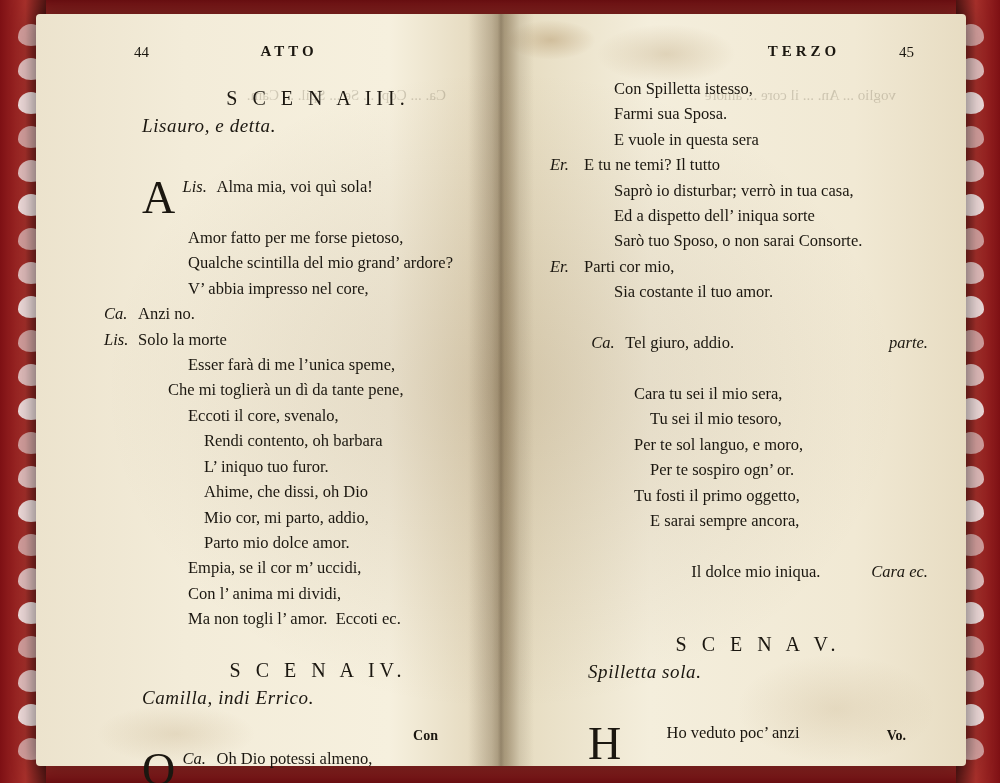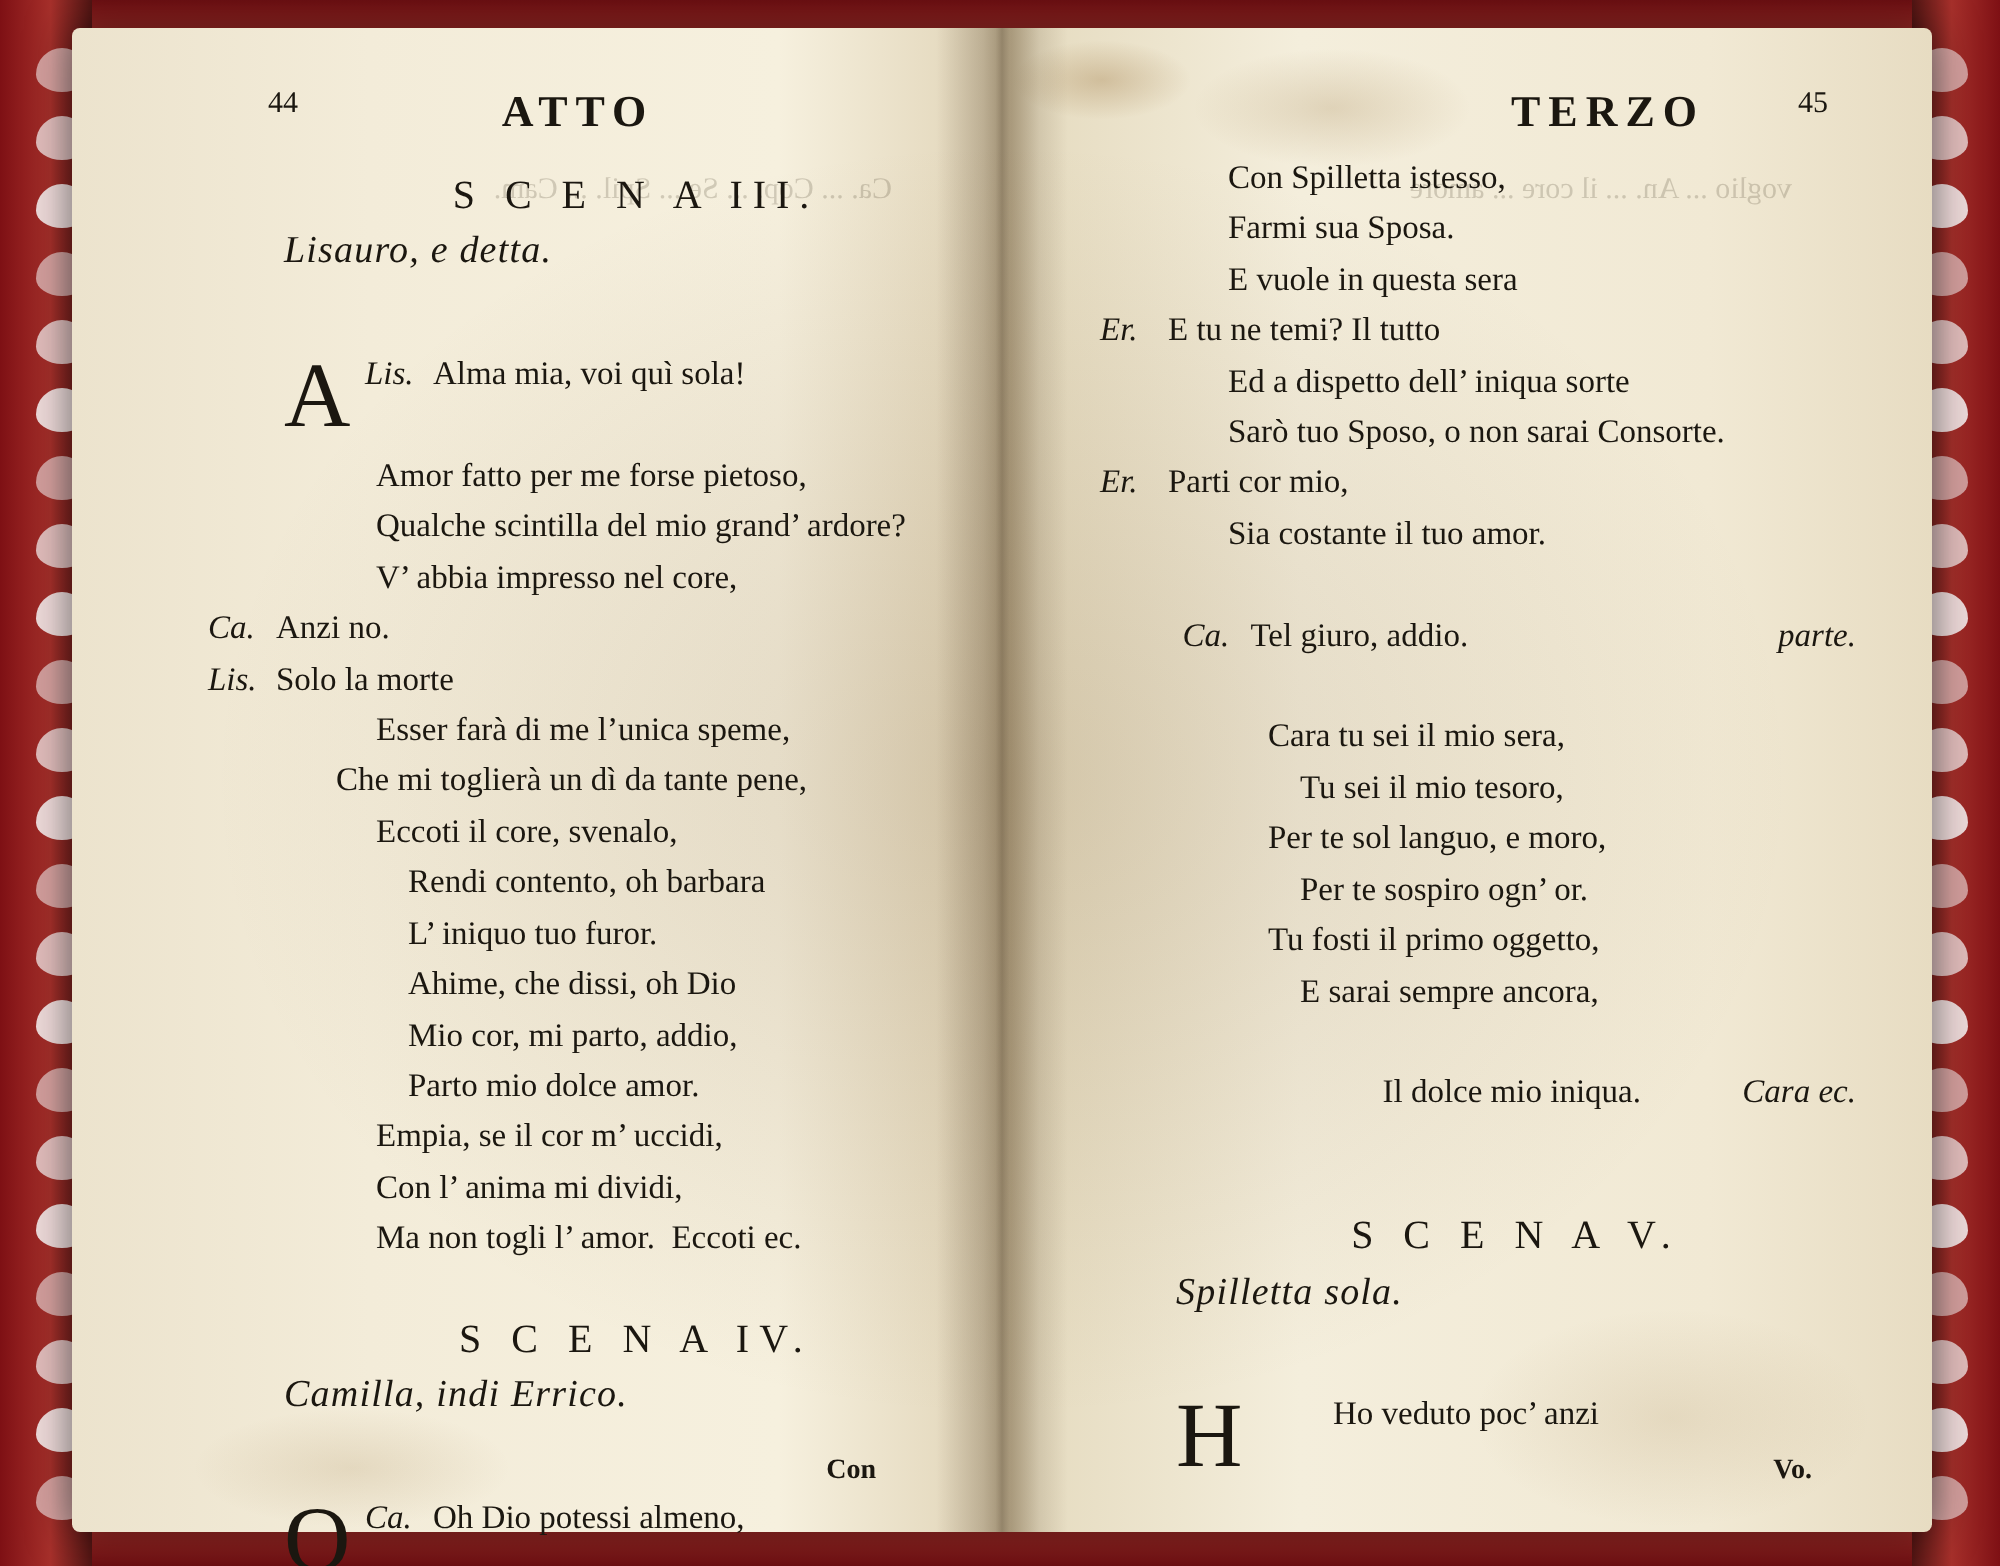--- a/index.html
+++ b/index.html
@@ -90,21 +90,21 @@
     font-family: "Liberation Serif", serif;
   }
   .folio.left  { left: 78px; }
   .folio.right { right: 52px; }
   .head-title {
     position: absolute;
     top: 29px;
     width: 100%;
     text-align: center;
     font-weight: bold;
-    font-size: 22px;
+    font-size: 15px;
     letter-spacing: 4px;
   }
   .head-title.lefthead  { padding-right: 60px; }
   .head-title.righthead { padding-left: 70px; }
 
   .body {
     position: absolute;
     top: 62px;
     font-size: 16.5px;
     line-height: 25.4px;
@@ -293,20 +293,21 @@
 
       <div class="folio right">45</div>
       <div class="head-title righthead">TERZO</div>
 
       <div class="body">
 
         <div class="line ind1"><span>Con Spilletta istesso,</span></div>
         <div class="line ind1"><span>Farmi sua Sposa.</span></div>
         <div class="line ind1"><span>E vuole in questa sera</span></div>
         <div class="line"><span class="spk">Er.</span><span>E tu ne temi? Il tutto</span></div>
+        <div class="line ind1"><span>Saprò io disturbar; verrò in tua casa,</span></div>
         <div class="line ind1"><span>Ed a dispetto dell’ iniqua sorte</span></div>
         <div class="line ind1"><span>Sarò tuo Sposo, o non sarai Consorte.</span></div>
         <div class="line"><span class="spk">Er.</span><span>Parti cor mio,</span></div>
         <div class="line ind1"><span>Sia costante il tuo amor.</span></div>
         <div class="line">
           <span class="spk">Ca.</span><span class="stage">parte.</span><span>Tel giuro, addio.</span>
         </div>
         <div class="line ind2"><span>Cara tu sei il mio sera,</span></div>
         <div class="line ind3"><span>Tu sei il mio tesoro,</span></div>
         <div class="line ind2"><span>Per te sol languo, e moro,</span></div>

